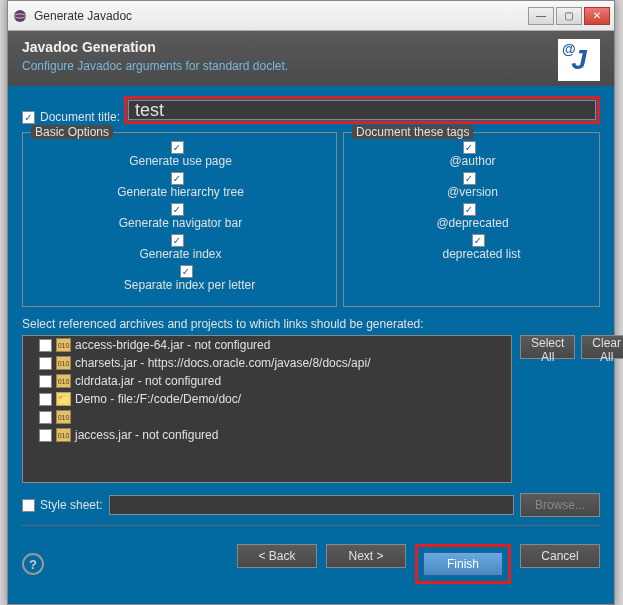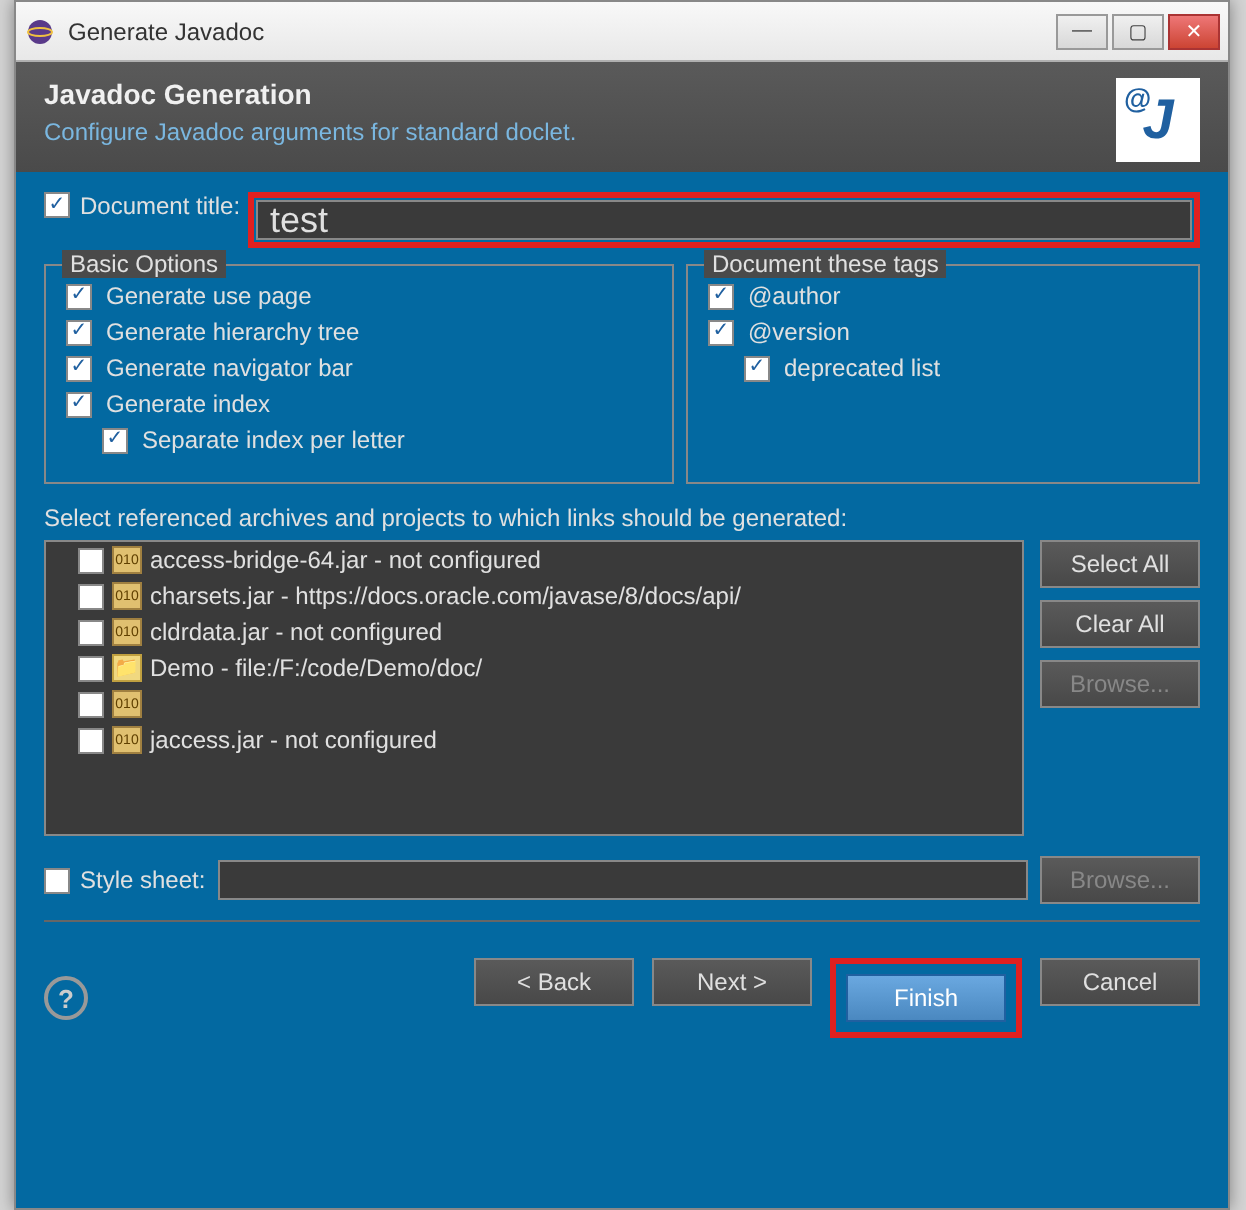--- a/index.html
+++ b/index.html
@@ -17,46 +17,46 @@
 .header { height: 55px; background: linear-gradient(#5a5a5a,#4a4a4a); padding: 8px 14px; display: flex; align-items: flex-start; }
 .header .h-text { flex: 1; }
 .header h1 { font-size: 14px; font-weight: bold; color: #f0f0f0; margin-bottom: 4px; }
 .header p { font-size: 12px; color: #7ab7e0; }
 .header-icon { width: 42px; height: 42px; background: #fff; display: flex; align-items: center; justify-content: center; position: relative; }
 .header-icon .at { position: absolute; left: 4px; top: 2px; color: #2060a0; font-size: 14px; font-weight: bold; }
 .header-icon .j { color: #2060a0; font-size: 28px; font-style: italic; font-weight: bold; }
 
 .content { padding: 10px 14px 8px 14px; }
 
-.row { display: flex; align-items: flex-start; margin-bottom: 8px; border-radius: 10px; }
+.row { display: flex; align-items: flex-end; margin-bottom: 8px; border-radius: 10px; }
 .chk { width: 13px; height: 13px; background: #fff; border: 1px solid #888; margin-right: 5px; display: inline-flex; align-items: center; justify-content: center; font-size: 10px; color: #2060a0; line-height: 1; }
 .chk.checked::after { content: "✓"; }
 .text-input { flex: 1; height: 20px; background: #3a3a3a; border: 1px solid #888; color: #e0e0e0; padding: 2px 6px; font-size: 18px; font-family: inherit; }
 
 .highlight-red { border: 3px solid #e02020; padding: 1px; }
 
 .fieldsets { display: flex; gap: 6px; margin-bottom: 10px; }
 .fieldset { border: 1px solid #888; padding: 8px 10px 10px 10px; position: relative; }
 .fieldset.left { flex: 0 0 315px; }
 .fieldset.right { flex: 1; }
 .legend { position: absolute; top: -8px; left: 8px; background: #4a4a4a; padding: 0 4px; font-size: 12px; }
-.opt { display: flex; align-items: center; margin-bottom: 4px; }
+.opt { display: flex; align-items: center; margin-bottom: 4px; flex-direction: column; }
 .opt.indent { margin-left: 18px; }
 .opt-label { margin-left: 2px; }
 
 .section-label { margin-bottom: 4px; display: block; }
 
 .list-area { display: flex; gap: 8px; margin-bottom: 10px; }
 .listbox { flex: 1; height: 148px; background: #3a3a3a; border: 1px solid #888; overflow-y: scroll; }
 .list-item { display: flex; align-items: center; padding: 1px 16px; height: 18px; }
 .list-item .chk { margin-right: 4px; }
 .list-item .li-icon { width: 15px; height: 14px; margin-right: 4px; display: inline-flex; align-items: center; justify-content: center; font-size: 10px; }
 .li-icon.jar { background: #e0c070; border: 1px solid #a08040; color: #604000; font-size: 7px; }
 .li-icon.folder { background: #f0d880; border: 1px solid #c0a040; }
-.list-btns { display: flex; flex-direction: column; gap: 6px; width: 80px; }
+.list-btns { display: flex; flex-direction: row; gap: 6px; width: 80px; }
 
 .btn { height: 24px; background: linear-gradient(#5a5a5a,#484848); border: 1px solid #888; color: #e0e0e0; font-size: 12px; font-family: inherit; padding: 0 10px; cursor: pointer; }
 .btn:disabled, .btn.disabled { color: #888; cursor: default; }
 
 .stylesheet-row { display: flex; align-items: center; margin-bottom: 8px; }
 .stylesheet-row .text-input { margin: 0 6px; }
 .stylesheet-row .btn { width: 80px; }
 
 .hr { border: 0; border-top: 1px solid #666; margin: 4px 0 10px 0; }
 
@@ -141,20 +141,24 @@
       <div class="fieldset right">
         <span class="legend">Document these tags</span>
         <div class="opt">
             <span class="chk checked"></span>
             <span class="opt-label">@author</span>
           </div>
         <div class="opt">
             <span class="chk checked"></span>
             <span class="opt-label">@version</span>
           </div>
+        <div class="opt">
+            <span class="chk checked"></span>
+            <span class="opt-label">@deprecated</span>
+          </div>
         <div class="opt indent">
             <span class="chk checked"></span>
             <span class="opt-label">deprecated list</span>
           </div>
       </div>
     </div>
 
     <span class="section-label">Select referenced archives and projects to which links should be generated:</span>
 
     <div class="list-area">

